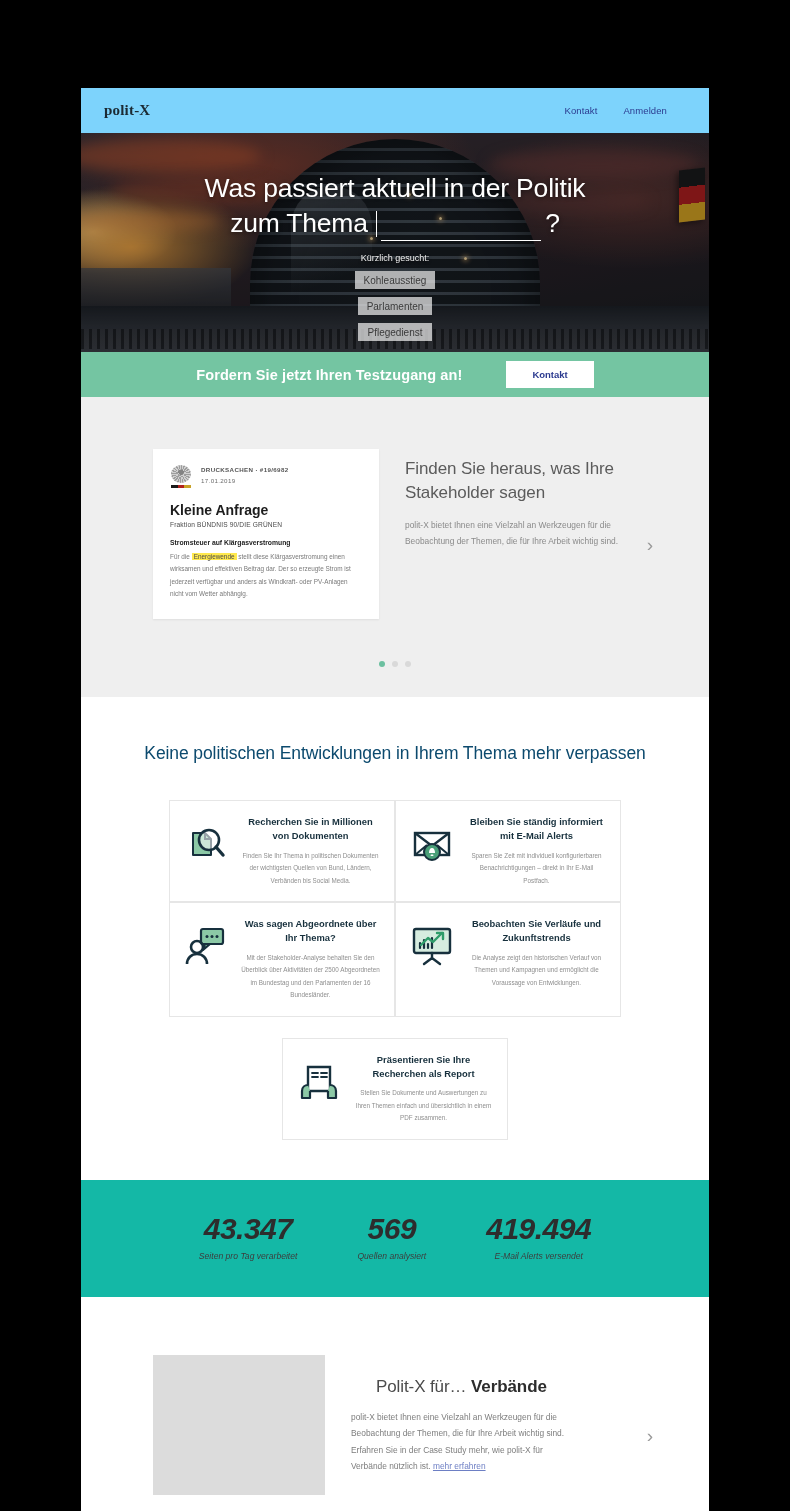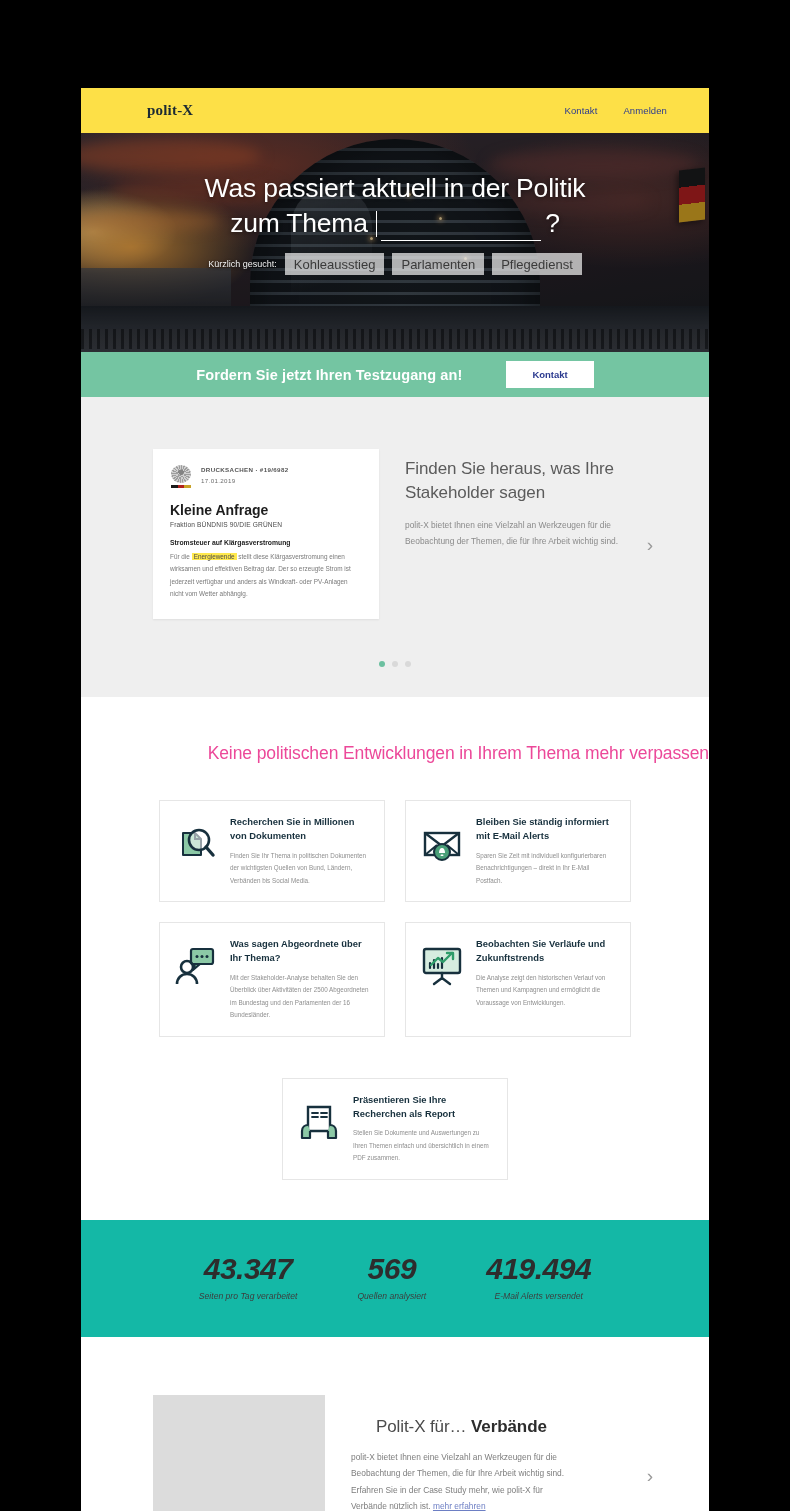--- a/index.html
+++ b/index.html
@@ -13,24 +13,24 @@
     position: absolute;
     left: 81px; top: 88px;
     width: 628px; height: 1423px;
     background: #fff;
     overflow: hidden;
   }
 
   
   .header {
     height: 45px;
-    background: #fde047;
+    background: #7dd3fc;
     display: flex;
     align-items: center;
-    padding: 0 42px 0 66px;
+    padding: 0 42px 0 23px;
   }
   .logo {
     font-family: "Liberation Serif", serif;
     font-weight: bold;
     font-size: 15px;
     color: #1b2a33;
     letter-spacing: .2px;
   }
   .nav { margin-left: auto; display: flex; gap: 26px; }
   .nav a {
@@ -139,31 +139,32 @@
     height: 30px;
     margin: 0 4px;
   }
   .hero-tags {
     margin-top: 12px;
     display: flex;
     align-items: center;
     justify-content: center;
     gap: 8px;
     font-size: 9px;
+    flex-direction: column;
   }
   .hero-tags .label {
     color: #f2f2f2;
     text-shadow: 0 1px 3px rgba(0,0,0,.7);
   }
   .tag {
     background: rgba(238,238,238,.72);
     color: #3a3a3a;
     padding: 3.5px 9px;
     border-radius: 0;
-    font-size: 13px;
+    font-size: 10px;
     cursor: pointer;
   }
 
   
   .cta {
     background: #74c5a2;
     height: 45px;
     display: flex;
     align-items: center;
     justify-content: center;
@@ -255,34 +256,34 @@
     cursor: pointer;
     line-height: 1;
   }
   .dots { display: flex; justify-content: center; gap: 7px; margin-top: 42px; }
   .dot { width: 6px; height: 6px; border-radius: 50%; background: #d9d9d9; cursor: pointer; }
   .dot.active { background: #6cc0a0; }
 
   
   .features { background: #fff; padding: 44px 0 40px; }
   .features h2 {
-    text-align: right;
+    text-align: center;
     font-size: 17.5px;
     font-weight: 400;
-    color: #ec4899;
+    color: #0c4a6e;
     line-height: 1.45;
     letter-spacing: -.1px;
   }
   .feat-grid {
     display: flex;
     flex-wrap: wrap;
     justify-content: center;
-    gap: 20px;
     margin-top: 34px;
     padding: 0 70px;
+    text-align: center;
   }
   .feat-card {
     width: 226px;
     background: #fff;
     border: 1px solid #e6e6e6;
     padding: 14px 13px;
     display: flex;
     gap: 11px;
     align-items: flex-start;
   }

